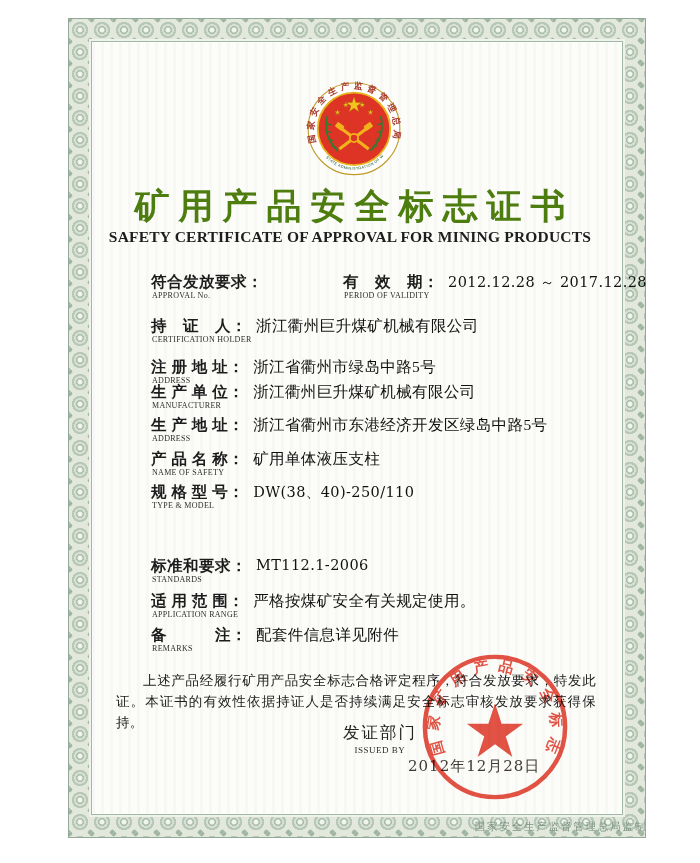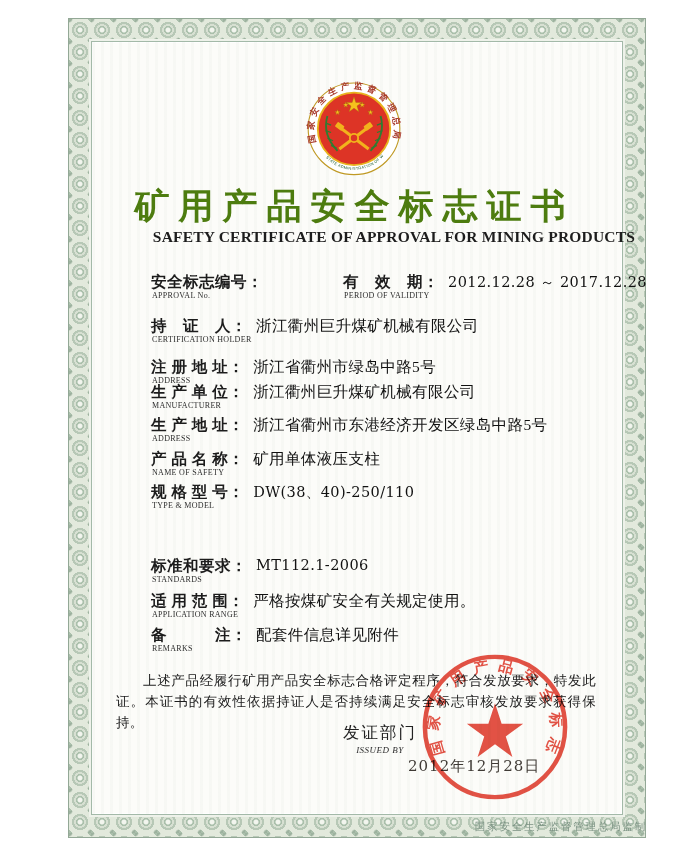--- a/index.html
+++ b/index.html
@@ -37,21 +37,21 @@
   .emblem { position:absolute; left:299px; top:72px; width:110px; height:110px; }
   
   .title-cn {
     position:absolute; left:70px; top:183px; width:560px;
     text-align:center; font-size:35px; font-weight:bold; color:#4d7c0f;
     letter-spacing:9px; text-indent:9px; white-space:nowrap;
   }
   .title-en {
     position:absolute; left:70px; top:228px; width:560px;
     text-align:center; font-size:15.5px; font-weight:bold; color:#1d1d1d;
-    letter-spacing:.2px; white-space:nowrap;margin-left:44px;
+    letter-spacing:.2px; white-space:nowrap;
   }
   
   .row { position:absolute; left:151px; display:flex; align-items:flex-start; white-space:nowrap; }
   .grp { display:flex; white-space:nowrap; }
   .lbl { position:relative; font-weight:bold; font-size:15.5px; color:#1c1c1c; letter-spacing:.5px; margin-right:9px; padding-bottom:13px; }
   .lbl .en {
     position:absolute; left:1px; top:19px;
     font-size:8px; font-weight:normal; letter-spacing:.3px; color:#2c2c2c;
   }
   .val { font-size:15.5px; color:#111111; letter-spacing:.4px; }
@@ -62,21 +62,21 @@
   .r8 { top:556px; }  .r9 { top:591px; }  .r10 { top:625px; }
   
   .statement {
     position:absolute; left:116px; top:670px; width:480px;
     font-size:13.5px; line-height:21px; color:#1b1b1b;
     text-indent:2em; letter-spacing:.3px; text-align:justify;
   }
   
   .issued { position:absolute; left:330px; top:722px; width:100px; text-align:center; }
   .issued .cn { font-size:16.5px; letter-spacing:2px; color:#222; display:block; }
-  .issued .en { font-size:9px; color:#2c2c2c; display:block; margin-top:1px; letter-spacing:.5px;font-style:italic; }
+  .issued .en { font-size:9px; color:#2c2c2c; display:block; margin-top:1px; letter-spacing:.5px; }
   .issue-date {
     position:absolute; left:408px; top:757px;
     font-size:15px; color:#3f3a35; letter-spacing:1px; font-family:"DejaVu Serif", serif;
   }
   
   .seal { position:absolute; left:416px; top:648px; width:158px; height:158px;
           opacity:.88; mix-blend-mode:multiply; }
   
   .footer {
     position:absolute; top:820px; right:53px;
@@ -121,21 +121,21 @@
     <rect x="71" y="56" width="9" height="6" rx="1" fill="#f2b21c" transform="rotate(-36 76 59)"></rect>
     <circle cx="60" cy="72" r="4.5" fill="#dd3426" stroke="#f2b21c" stroke-width="2"></circle>
   </g>
 </svg>
 
 <div class="title-cn">矿用产品安全标志证书</div>
 <div class="title-en">SAFETY CERTIFICATE OF APPROVAL FOR MINING PRODUCTS</div>
 
 <div class="row r1">
   <div class="grp grp1">
-    <div class="lbl"><span>安全标志编号：</span>
+    <div class="lbl"><span>符合发放要求：</span>
       <span class="en">APPROVAL No.</span></div>
   </div>
   <div class="grp">
     <div class="lbl"><span>有　效　期：</span>
       <span class="en">PERIOD OF VALIDITY</span></div>
     <div class="val num">2012.12.28 ～ 2017.12.28</div>
   </div>
 </div>
 
 <div class="row r2">

